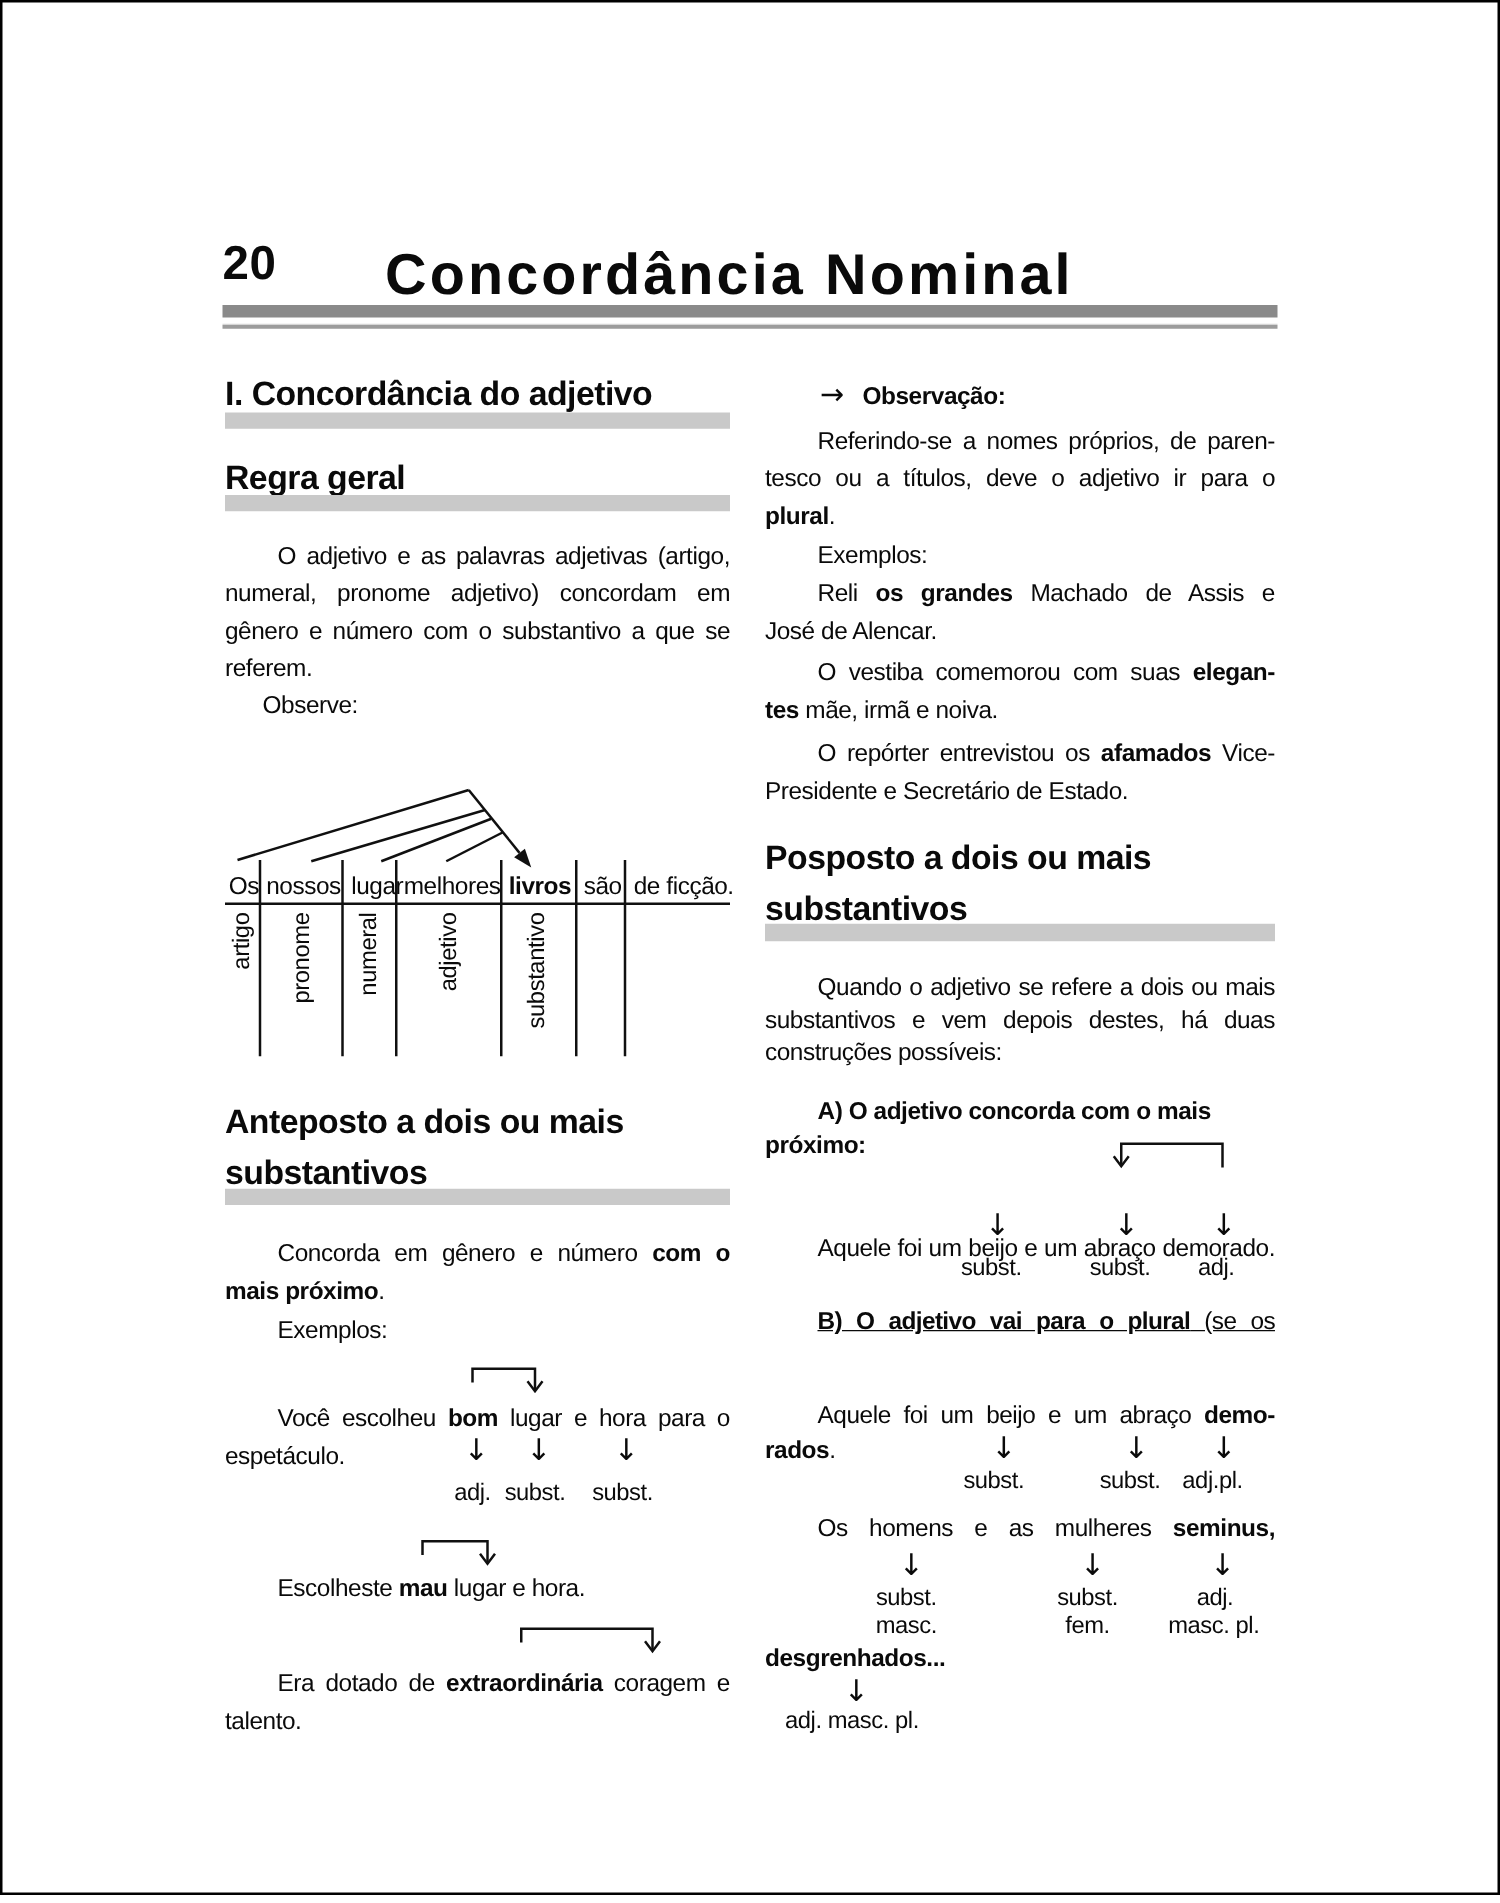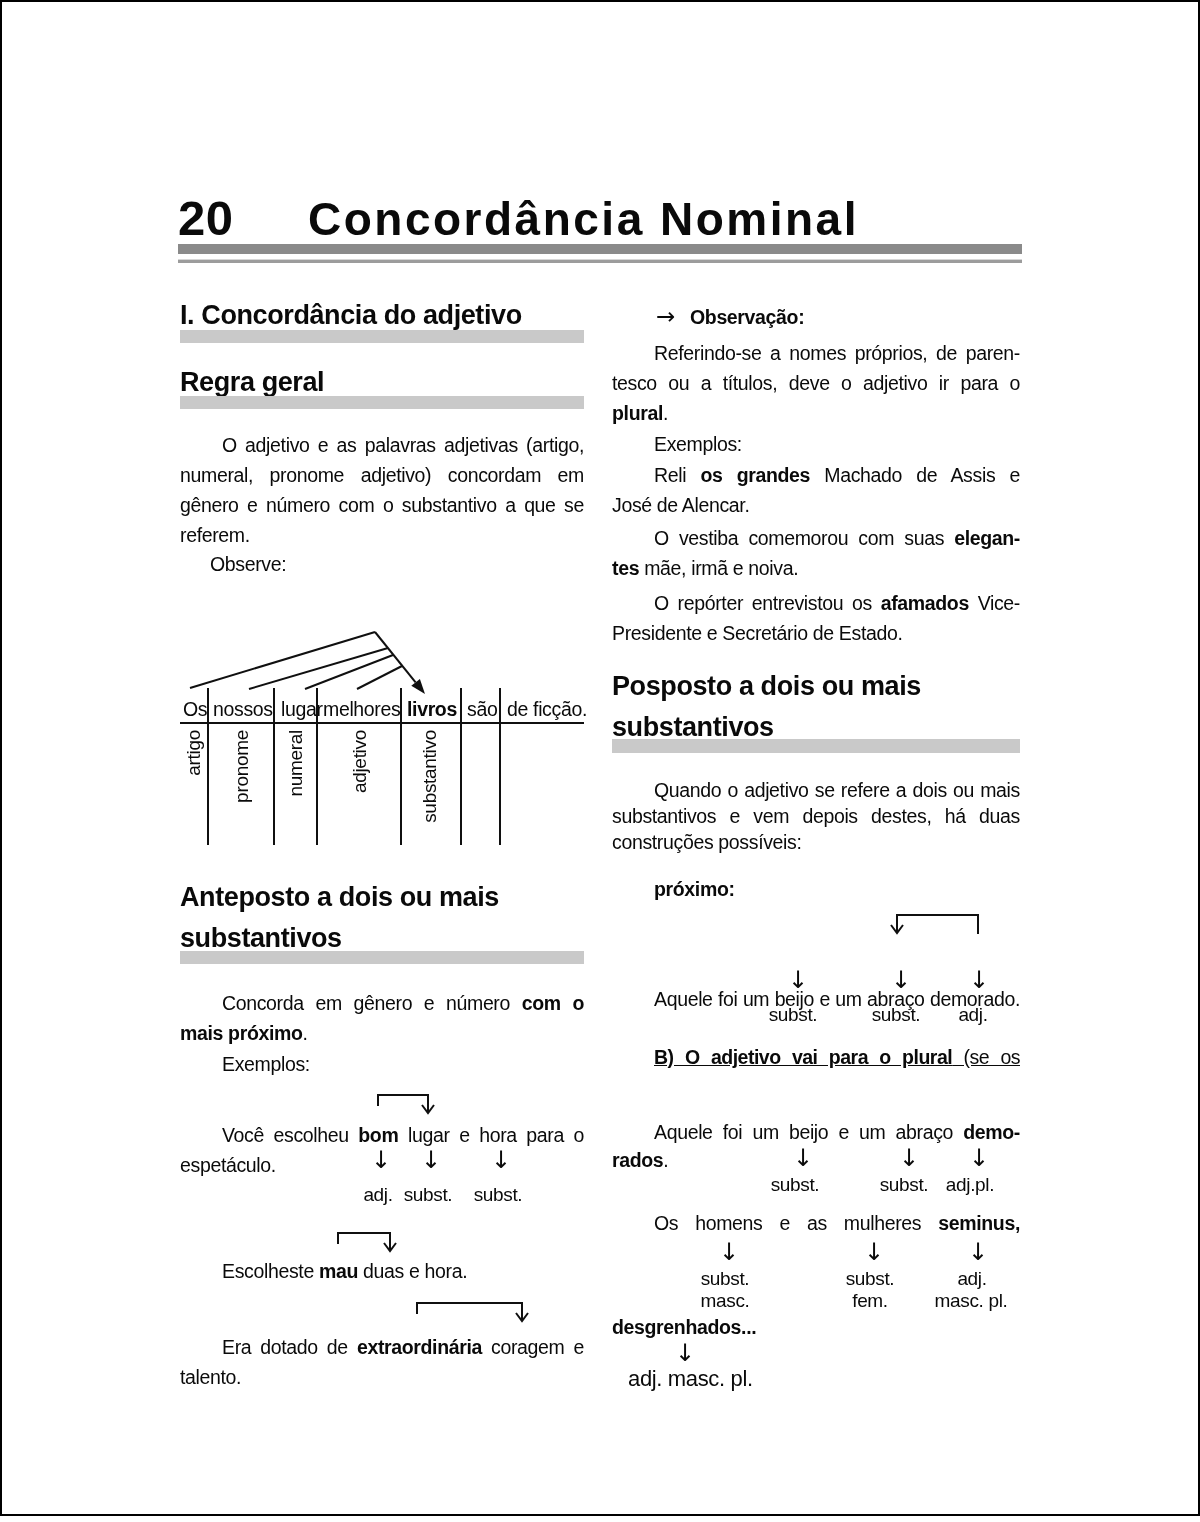--- a/index.html
+++ b/index.html
@@ -3,21 +3,21 @@
 <meta charset="utf-8">
 <style>
   * { margin:0; padding:0; box-sizing:border-box; }
   html,body { width:1200px; height:1522px; background:#ffffff; }
   body { position:relative; font-family:"Liberation Sans", sans-serif; color:#0a0a0a;
          -webkit-font-smoothing:antialiased; overflow:hidden; }
   .abs { position:absolute; }
   .frame { left:0; top:0; width:1200px; height:1516px; border:2px solid #000; pointer-events:none; }
 
   
-  .pagenum  { font-weight:bold; font-size:49px; letter-spacing:0.5px; }
+  .pagenum  { font-weight:bold; font-size:38px; letter-spacing:0.5px; }
   .pagetitle{ font-weight:bold; font-size:46px; letter-spacing:2.5px; }
   .bigh { font-weight:bold; font-size:27px; letter-spacing:-0.4px; line-height:41px; }
 
   
   .bt { font-size:19.5px; letter-spacing:-0.35px; line-height:30px; }
   .lh26 { line-height:26px; } .lh27 { line-height:27px; } .lh28 { line-height:28px; }
   .tight { letter-spacing:-0.5px; }
   b { font-weight:bold; }
 
   .ln { text-align:left; }
@@ -28,21 +28,21 @@
 
   
   .dword { position:absolute; top:80px; font-size:19.5px; letter-spacing:-0.35px; white-space:nowrap; }
   .vlabel { position:absolute; top:112px; transform:rotate(-90deg) translateX(-100%);
             transform-origin:0 0; white-space:nowrap; font-size:19px; letter-spacing:-0.3px; }
 
   
   .dar { position:absolute; font-family:"DejaVu Sans", sans-serif; font-size:24px; line-height:24px; }
   .lbl { position:absolute; transform:translateX(-50%); white-space:nowrap;
          font-size:19px; letter-spacing:-0.35px; }
-  .llft { position:absolute; white-space:nowrap; font-size:22px; letter-spacing:-0.35px; }
+  .llft { position:absolute; white-space:nowrap; font-size:19px; letter-spacing:-0.35px; }
 
   svg.brk { position:absolute; }
   svg.brk path, svg.dg line { stroke:#101010; stroke-width:2; fill:none; }
   svg.dg polygon { fill:#101010; stroke:none; }
   .obsarrow { position:absolute; font-family:"DejaVu Sans", sans-serif; font-size:23px; }
 </style>
 </head>
 <body>
 
 <div class="abs frame"></div>
@@ -131,21 +131,21 @@
   <span class="lbl" style="left:248px; top:96px;">subst.</span>
   <span class="lbl" style="left:318px; top:96px;">subst.</span>
 </div>
 
 <div class="abs" style="left:180px; top:1226px; width:404px; height:64px;">
   <svg class="brk" style="left:152px; top:4px;" width="68" height="30">
     <path d="M6 14 V3 H58 V20"></path>
       <path d="M52 13 L58 21 L64 13"></path>
   </svg>
   <div class="bt ind" style="position:absolute; left:0; top:30px; width:404px;">
-      <div class="ln"><span>Escolheste </span><b>mau</b><span> duas e hora.</span></div>
+      <div class="ln"><span>Escolheste </span><b>mau</b><span> lugar e hora.</span></div>
     </div>
 </div>
 
 <div class="abs" style="left:180px; top:1296px; width:404px; height:100px;">
   <svg class="brk" style="left:231px; top:4px;" width="120" height="30">
     <path d="M6 14 V3 H111 V20"></path>
       <path d="M105 13 L111 21 L117 13"></path>
   </svg>
   <div class="bt ind" style="position:absolute; left:0; top:36px; width:404px;">
       <div class="ln just"><span>Era dotado de </span><b>extraordinária</b><span> coragem e</span></div>
@@ -184,20 +184,21 @@
 <div class="abs bar" style="left: 612px; top: 739px; width: 408px; height: 14px; background: rgb(201, 201, 201);"></div>
 
 <div class="abs bt lh26 ind" style="left:612px; top:777px; width:408px;">
     <div class="ln just"><span>Quando o adjetivo se refere a dois ou mais</span></div>
     <div class="ln just"><span>substantivos e vem depois destes, há duas</span></div>
     <div class="ln"><span>construções possíveis:</span></div>
   </div>
 
 <div class="abs" style="left:612px; top:876px; width:408px; height:166px;">
   <div class="bt lh27 ind" style="position:absolute; left:0; top:0; width:408px;">
+      <div class="ln"><b>A) O adjetivo concorda com o mais</b></div>
       <div class="ln"><b>próximo:</b></div>
     </div>
   <svg class="brk" style="left:275px; top:36px;" width="100" height="30">
     <path d="M91 22 V3 H10 V20"></path>
       <path d="M4 13 L10 21 L16 13"></path>
   </svg>
   <div class="bt ind" style="position:absolute; left:0; top:64px; width:408px;margin-top:44px;">
       <div class="ln just"><span>Aquele foi um beijo e um abraço demorado.</span></div>
     </div>
   <span class="dar" style="left:176px; top:92px;">↓</span>

